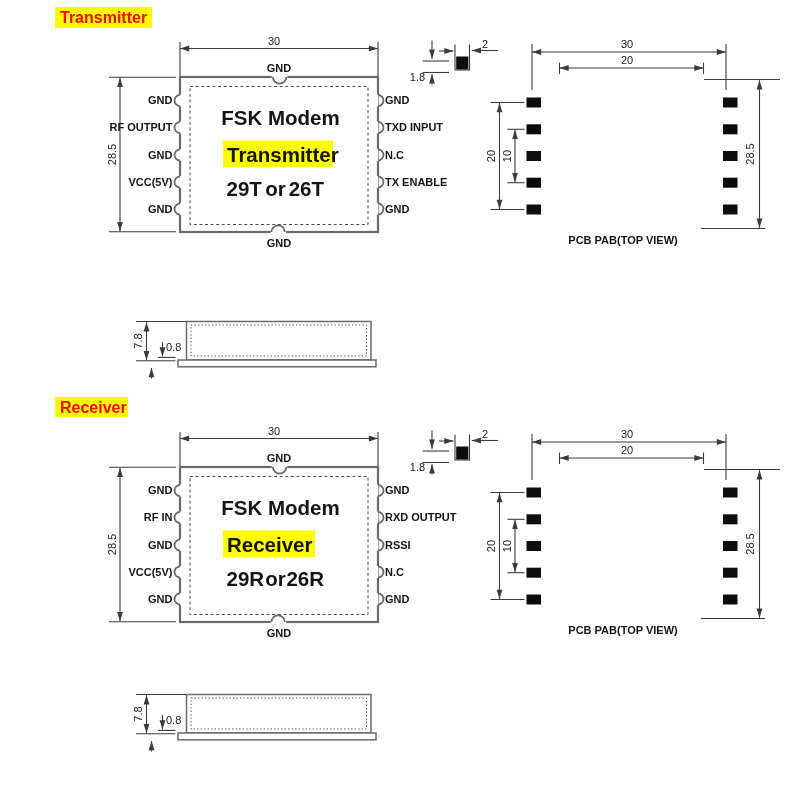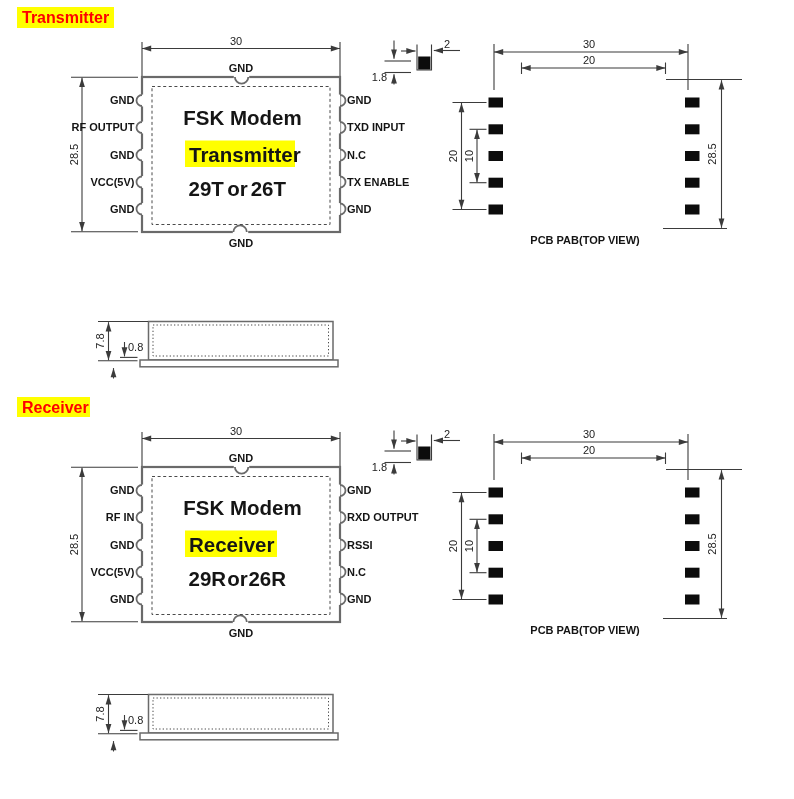--- a/index.html
+++ b/index.html
@@ -1,17 +1,17 @@
 <!DOCTYPE html>
 <html><head>
 <meta charset="utf-8">
 <style>
   html,body{margin:0;padding:0;background:#ffffff;}
   #canvas{position:relative;width:714px;height:799px;background:#fff;
-          font-family:"Liberation Sans",sans-serif;}
+          font-family:"Liberation Sans",sans-serif;margin-left:38px;}
   svg{display:block;}
   
   .tln   {stroke:#3b3b3b;stroke-width:1.1;fill:none;}
   .mod-box {stroke:#6a6a6a;stroke-width:2.2;fill:#ffffff;}
   .mod-box2{stroke:#6a6a6a;stroke-width:1.5;fill:#ffffff;}
   .mod-ln  {stroke:#6a6a6a;stroke-width:1.8;fill:none;}
   .dash-box{stroke:#4a4a4a;stroke-width:1;fill:none;stroke-dasharray:3 2.6;}
   .dot-box {stroke:#4a4a4a;stroke-width:1;fill:none;stroke-dasharray:1.3 2.2;}
   .blk {fill:#0c0c0c;stroke:none;}
   

